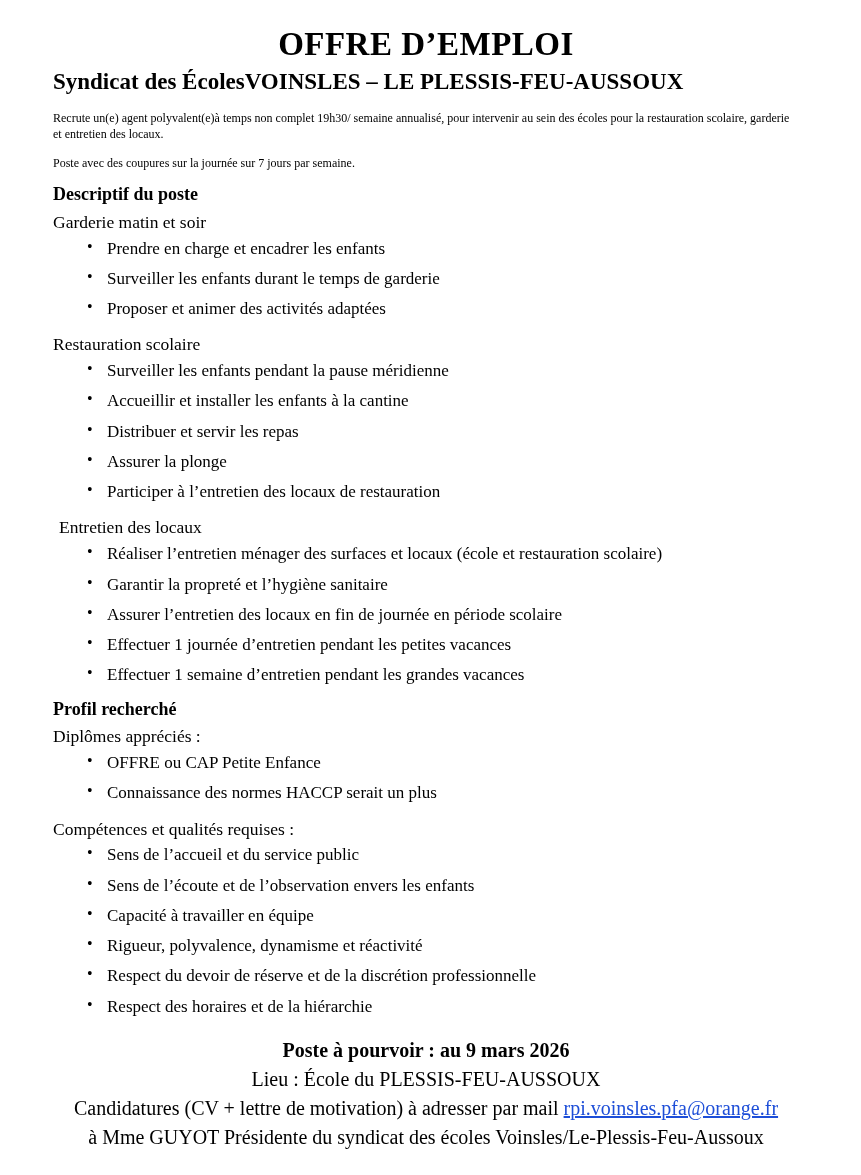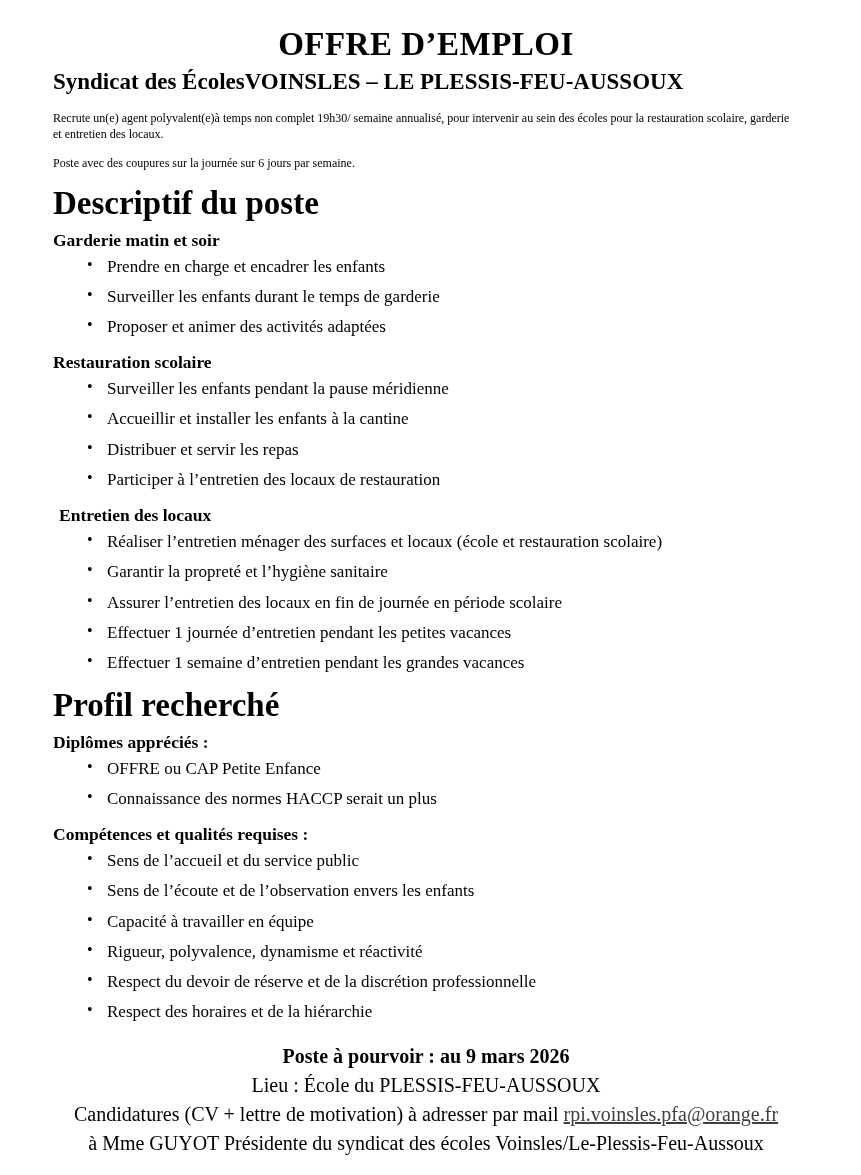--- a/index.html
+++ b/index.html
@@ -35,28 +35,28 @@
     margin: 0 0 14px 0;
     line-height: 1.2;
   }
   .intro-para {
     font-size: 12px;
     line-height: 1.35;
     margin: 0 0 13px 0;
     text-align: left;
   }
   .section-title {
-    font-size: 33px;
+    font-size: 18px;
     font-weight: bold;
     margin: 4px 0 6px 0;
     line-height: 1.2;
   }
   .sub-title {
     font-size: 17.5px;
-    font-weight: bold;
+    font-weight: normal;
     margin: 6px 0 4px 0;
     line-height: 1.25;
   }
   .sub-title.indent {
     padding-left: 6px;
   }
   ul.bullets {
     list-style: none;
     margin: 0 0 4px 0;
     padding: 0;
@@ -80,49 +80,50 @@
     text-align: center;
   }
   .footer-line {
     font-size: 20px;
     line-height: 1.45;
   }
   .footer-line.bold {
     font-weight: bold;
   }
   .mail-link {
-    color: #404040;
+    color: #1d4ed8;
     text-decoration: underline;
   }
 </style>
 </head>
 <body>
 
 <div class="page">
 
   <h1 class="doc-title">OFFRE D’EMPLOI</h1>
   <h2 class="doc-subtitle">Syndicat des ÉcolesVOINSLES – LE PLESSIS-FEU-AUSSOUX</h2>
 
   <p class="intro-para">Recrute un(e) agent polyvalent(e)à temps non complet 19h30/ semaine annualisé, pour intervenir au sein des écoles pour la restauration scolaire, garderie et entretien des locaux.</p>
-  <p class="intro-para">Poste avec des coupures sur la journée sur 6 jours par semaine.</p>
+  <p class="intro-para">Poste avec des coupures sur la journée sur 7 jours par semaine.</p>
 
   <h3 class="section-title">Descriptif du poste</h3>
 
   <h4 class="sub-title">Garderie matin et soir</h4>
   <ul class="bullets">
     <li>Prendre en charge et encadrer les enfants</li>
     <li>Surveiller les enfants durant le temps de garderie</li>
     <li>Proposer et animer des activités adaptées</li>
   </ul>
 
   <h4 class="sub-title">Restauration scolaire</h4>
   <ul class="bullets">
     <li>Surveiller les enfants pendant la pause méridienne</li>
     <li>Accueillir et installer les enfants à la cantine</li>
     <li>Distribuer et servir les repas</li>
+    <li>Assurer la plonge</li>
     <li>Participer à l’entretien des locaux de restauration</li>
   </ul>
 
   <h4 class="sub-title indent">Entretien des locaux</h4>
   <ul class="bullets">
     <li>Réaliser l’entretien ménager des surfaces et locaux (école et restauration scolaire)</li>
     <li>Garantir la propreté et l’hygiène sanitaire</li>
     <li>Assurer l’entretien des locaux en fin de journée en période scolaire</li>
     <li>Effectuer 1 journée d’entretien pendant les petites vacances</li>
     <li>Effectuer 1 semaine d’entretien pendant les grandes vacances</li>

